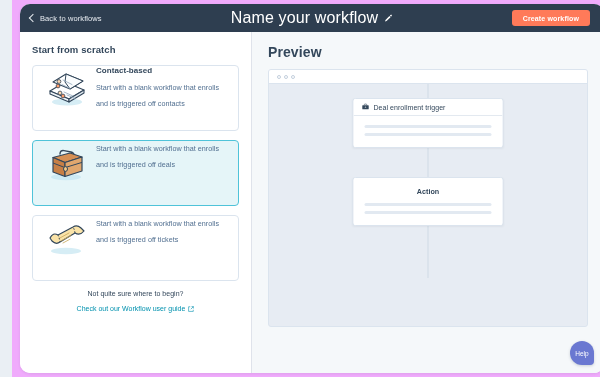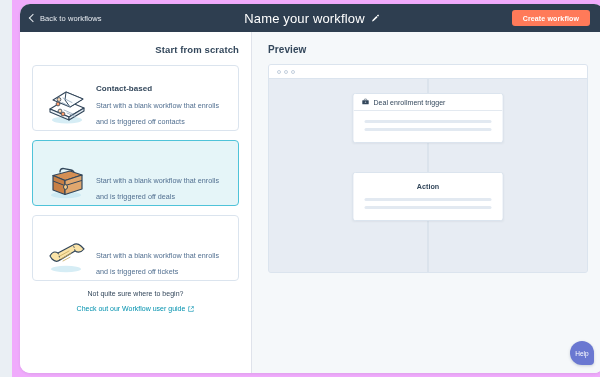--- a/index.html
+++ b/index.html
@@ -70,21 +70,21 @@
     top: 0;
     height: 28px;
     display: flex;
     align-items: center;
     justify-content: center;
     gap: 6px;
     pointer-events: none;
   }
   .wf-name-text {
     color: #ffffff;
-    font-size: 13px;
+    font-size: 16px;
     font-weight: 400;
     letter-spacing: .15px;
     pointer-events: auto;
     cursor: text;
   }
   .pencil-icon {
     width: 9px; height: 9px;
     pointer-events: auto;
     cursor: pointer;
     display: block;
@@ -129,32 +129,31 @@
     padding: 12px 12px 0 12px;
     position: relative;
   }
 
   .panel-title {
     font-size: 9.5px;
     font-weight: 700;
     color: #33475b;
     letter-spacing: .1px;
     margin-bottom: 10px;
-    text-align: right;
   }
 
   .card {
     position: relative;
     border: 1px solid #dbe4ee;
     border-radius: 4px;
     background: #ffffff;
     height: 66px;
     margin-bottom: 9px;
     display: flex;
-    align-items: flex-end;
+    align-items: flex-start;
     padding: 0 11px 0 7px;
     cursor: pointer;
   }
   .card.selected {
     border: 1.4px solid #4fc3d9;
     background: #e5f5f8;
   }
 
   .card-icon {
     width: 54px;
@@ -206,30 +205,30 @@
   
   .right-panel {
     flex: 1;
     height: 341px;
     background: #f5f8fa;
     padding: 12px 16px 0 16px;
     position: relative;
   }
 
   .preview-title {
-    font-size: 10px;
+    font-size: 14px;
     font-weight: 700;
     color: #33475b;
     letter-spacing: .1px;
     margin-bottom: 9px;
   }
 
   .browser {
     width: 100%;
-    height: 209px;
+    height: 258px;
     border: 1px solid #dbe4ee;
     border-radius: 3px;
     background: #e7ecf3;
     overflow: hidden;
     position: relative;
   }
   .browser-chrome {
     height: 14px;
     background: #ffffff;
     border-bottom: 1px solid #dbe4ee;

